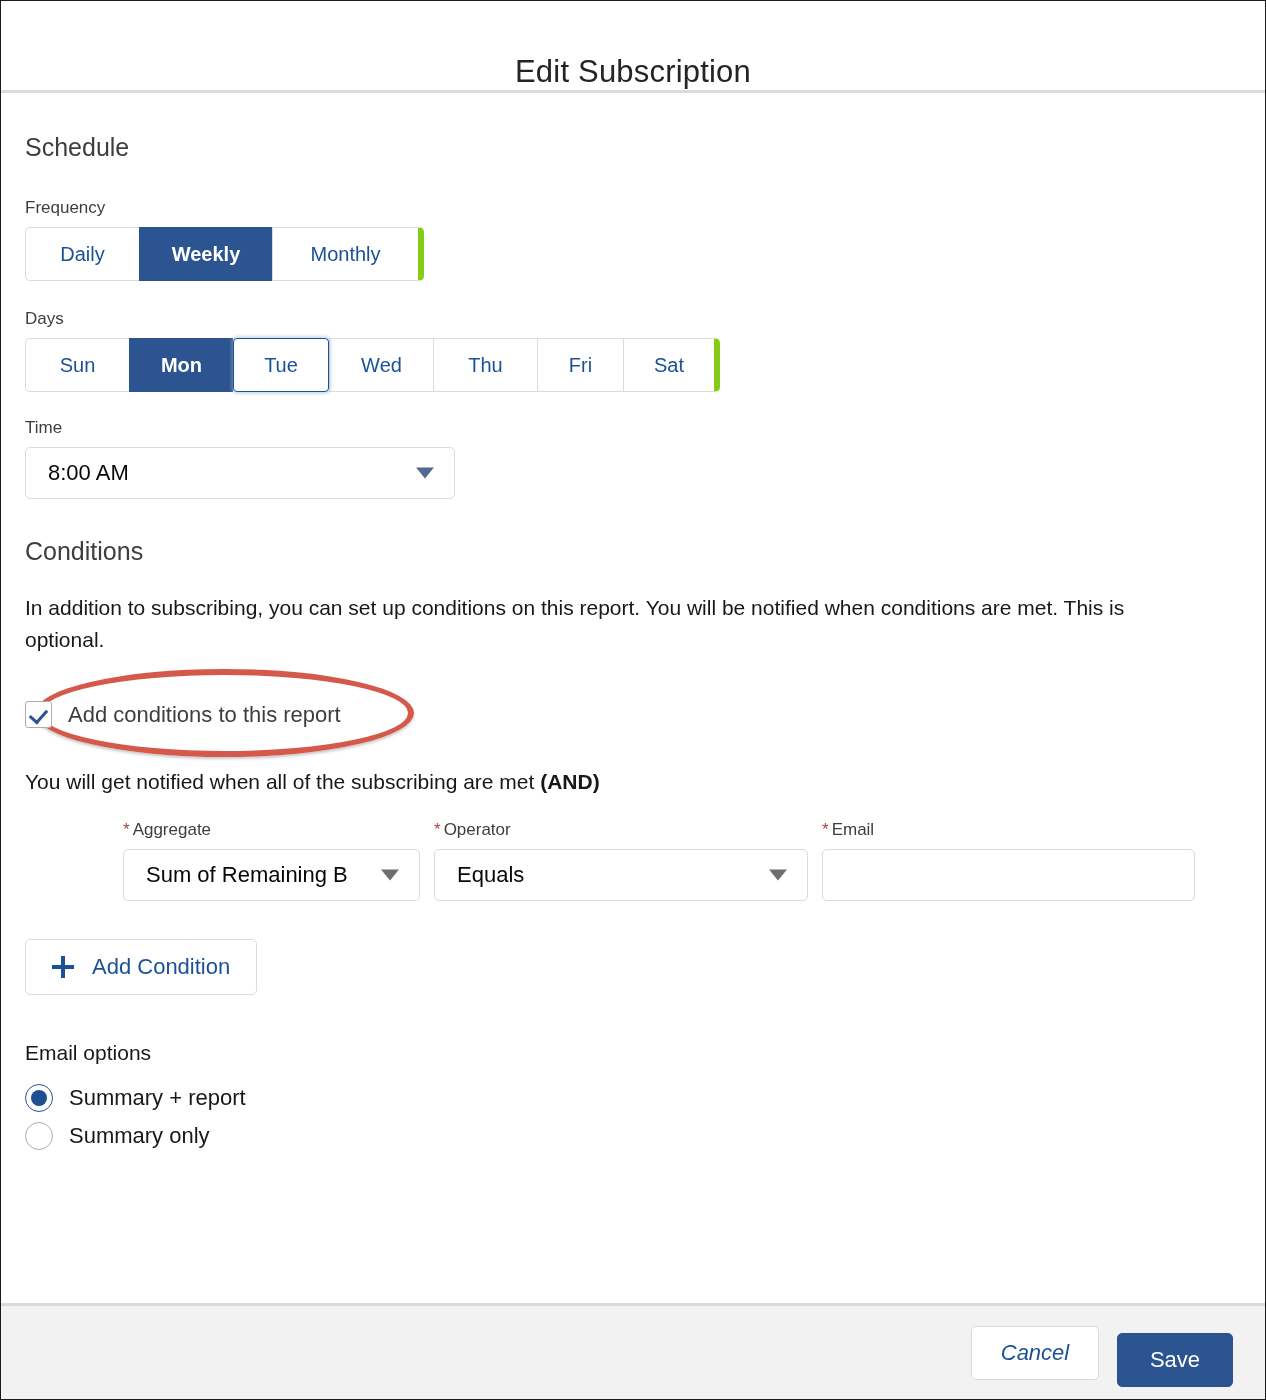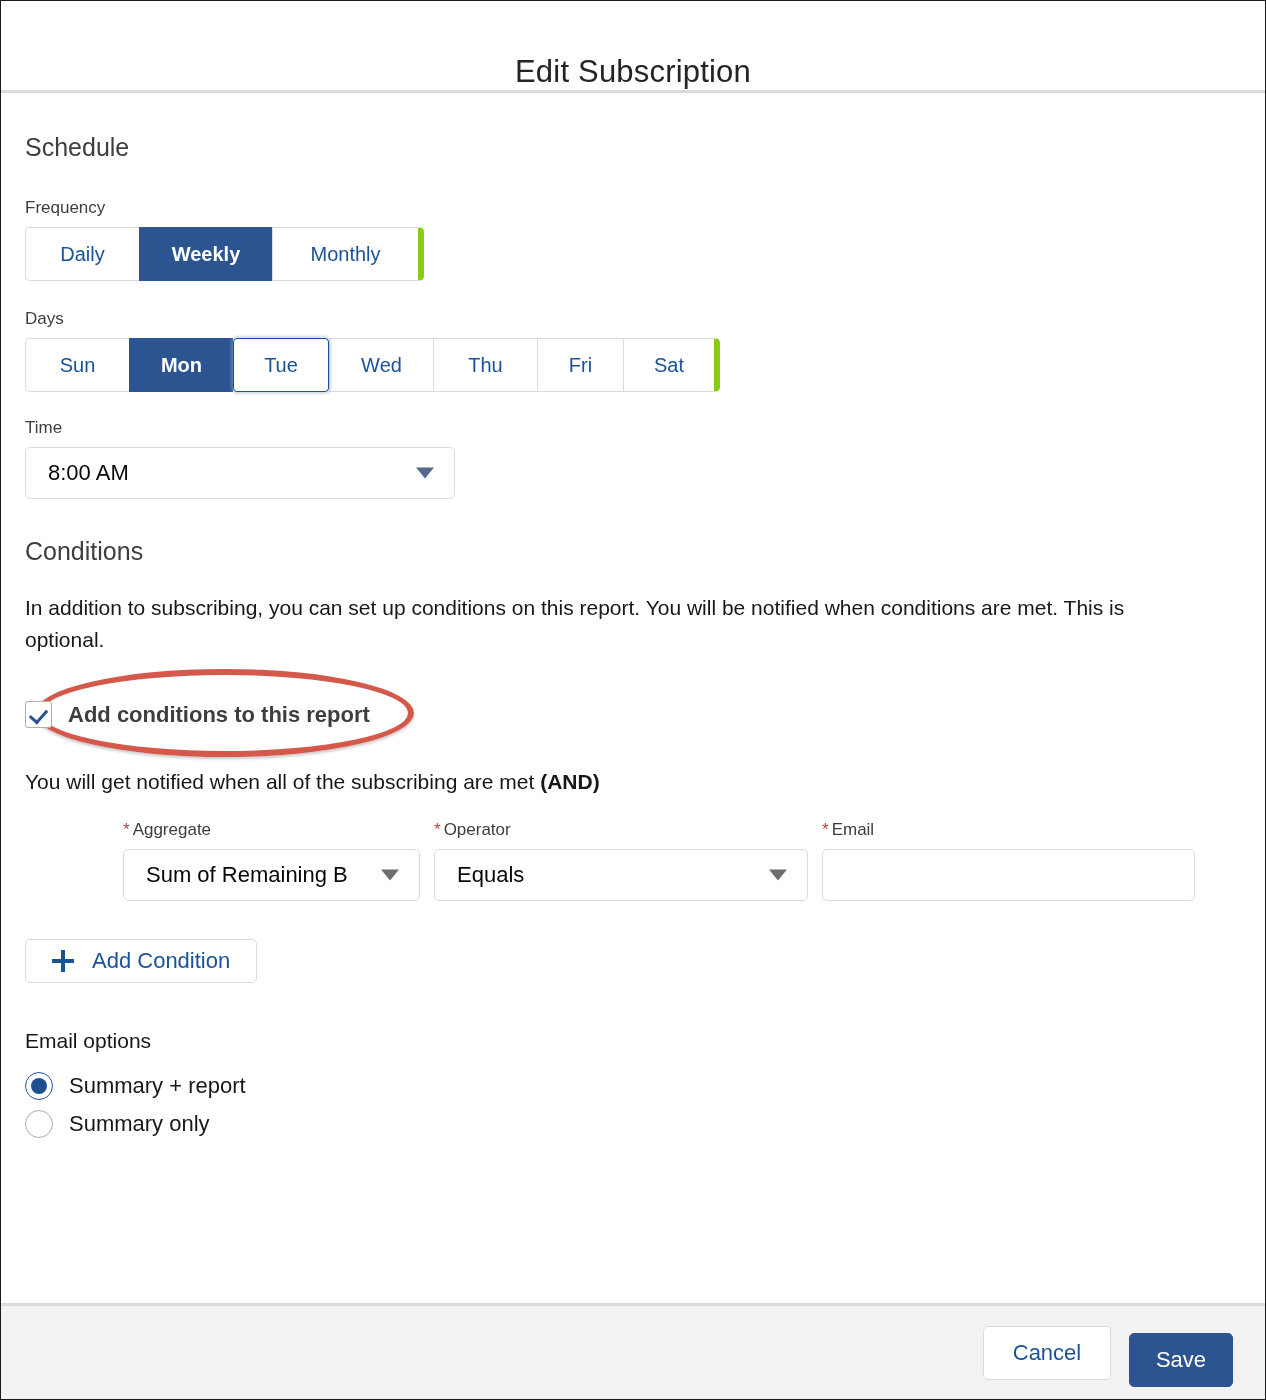--- a/index.html
+++ b/index.html
@@ -163,21 +163,20 @@
     max-width: 1170px;
     margin: 0 0 44px 0;
   }
 
   .checkbox-row {
     position: relative;
     display: flex;
     align-items: center;
     height: 30px;
     margin-bottom: 40px;
-    font-weight: bold;
   }
   .cbx {
     width: 27px; height: 27px;
     border: 1px solid #b0adab;
     border-radius: 3px;
     background: #ffffff;
     position: relative;
     flex: 0 0 27px;
     cursor: pointer;
   }
@@ -247,21 +246,21 @@
     color: #080707;
     padding: 0 18px;
     font-family: "Liberation Sans", sans-serif;
     outline: none;
   }
 
   .neutral-btn {
     display: inline-flex;
     align-items: center;
     justify-content: center;
-    height: 44px;
+    height: 56px;
     padding: 0 26px;
     background: #ffffff;
     border: 1px solid #dddbda;
     border-radius: 5px;
     color: #1b5297;
     font-size: 22px;
     cursor: pointer;
   }
   .neutral-btn .plus {
     position: relative;
@@ -334,23 +333,24 @@
     height: 54px;
     border-radius: 5px;
     font-size: 22px;
     cursor: pointer;
   }
   .footer-btn.cancel {
     width: 128px;
     background: #ffffff;
     border: 1px solid #dddbda;
     color: #1b5297;
+    font-style: italic;
   }
   .footer-btn.save {
-    width: 104px;
+    width: 116px;
     background: #2b5490;
     border: 1px solid #2b5490;
     color: #ffffff;
     margin-top: 15px;
   }
 </style>
 </head>
 <body>
 
 <div class="modal">

